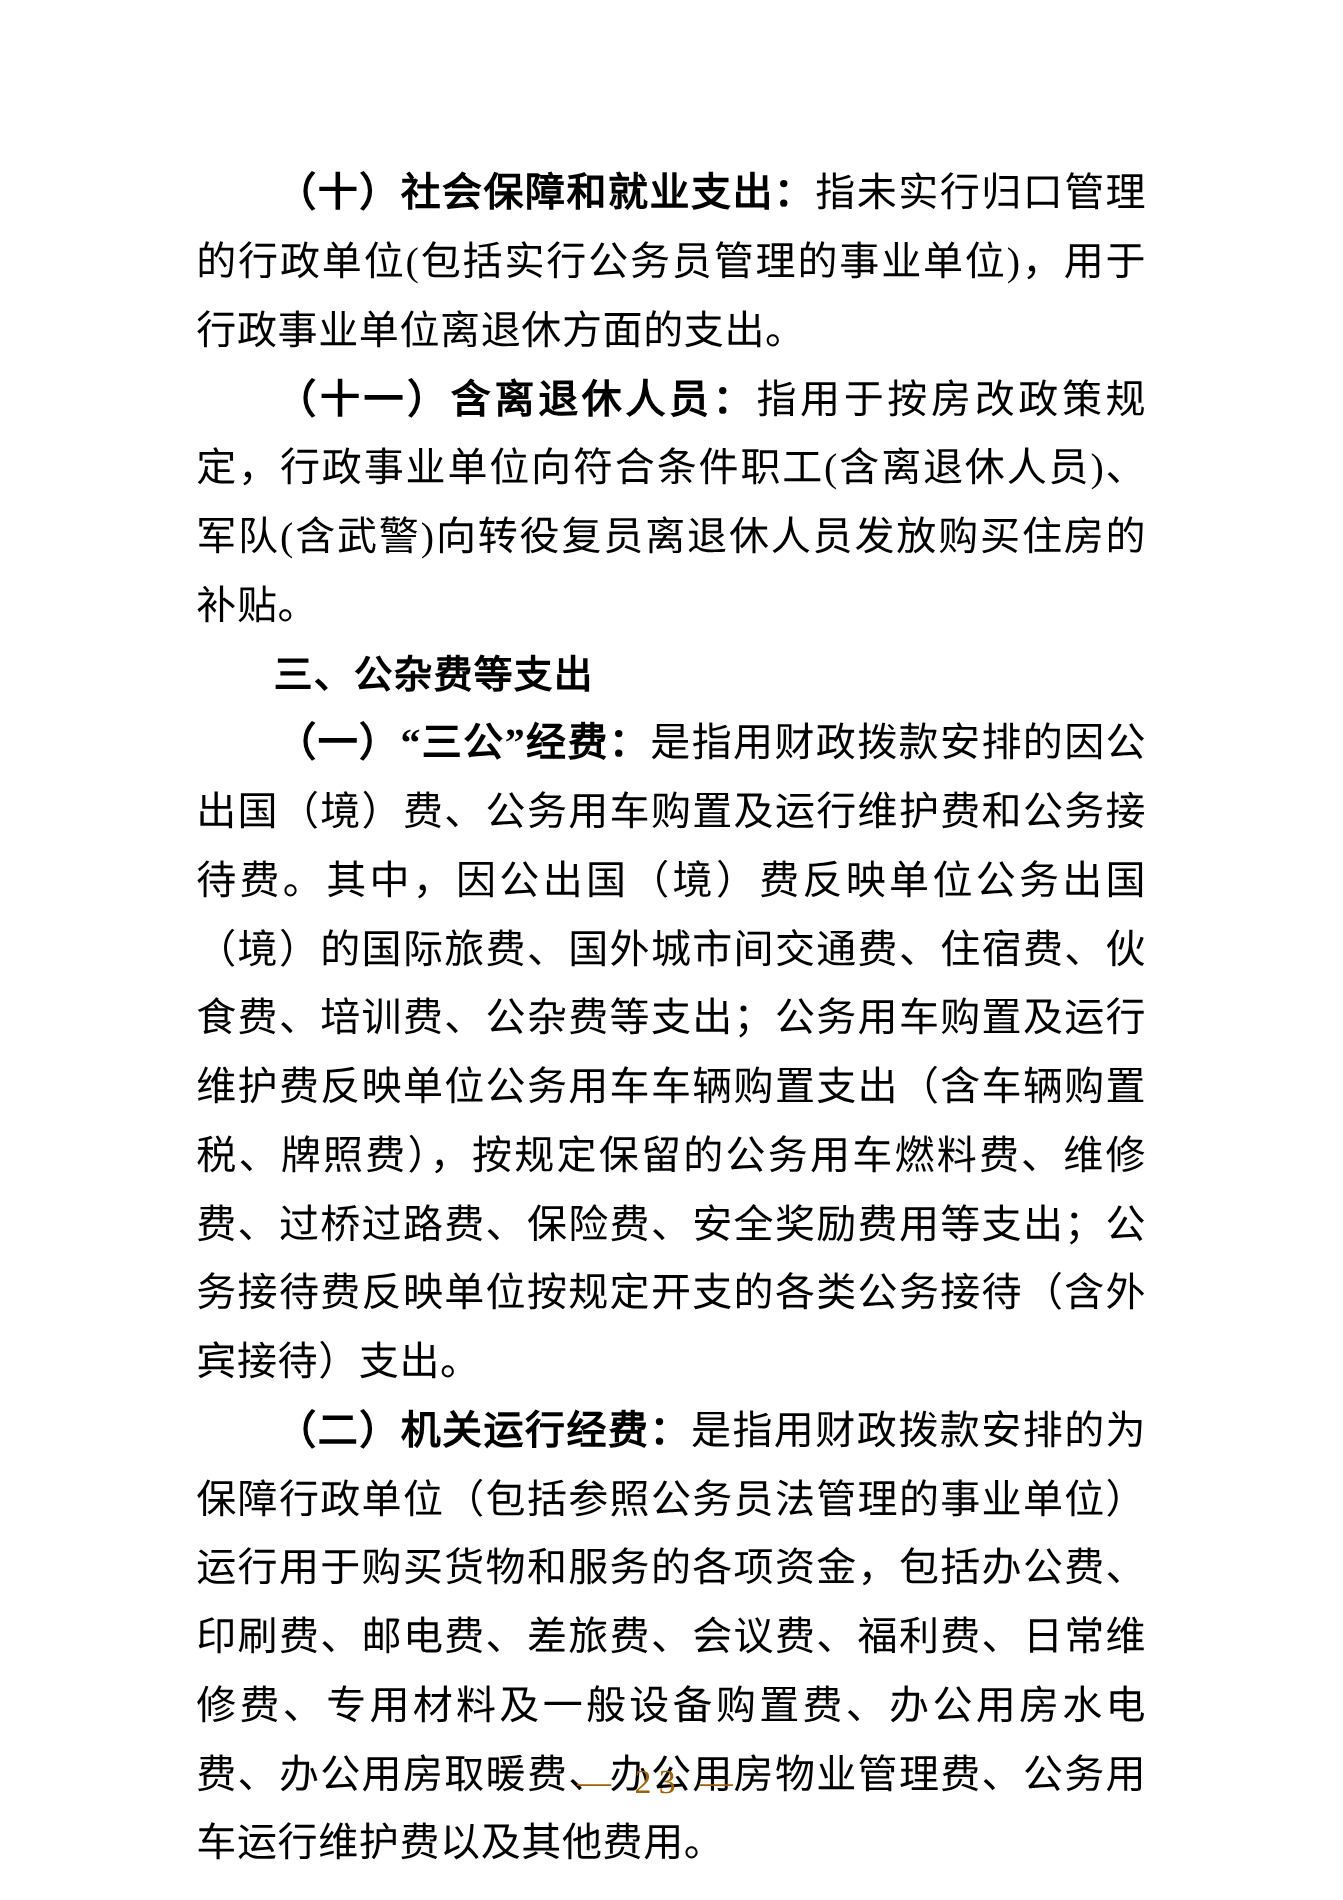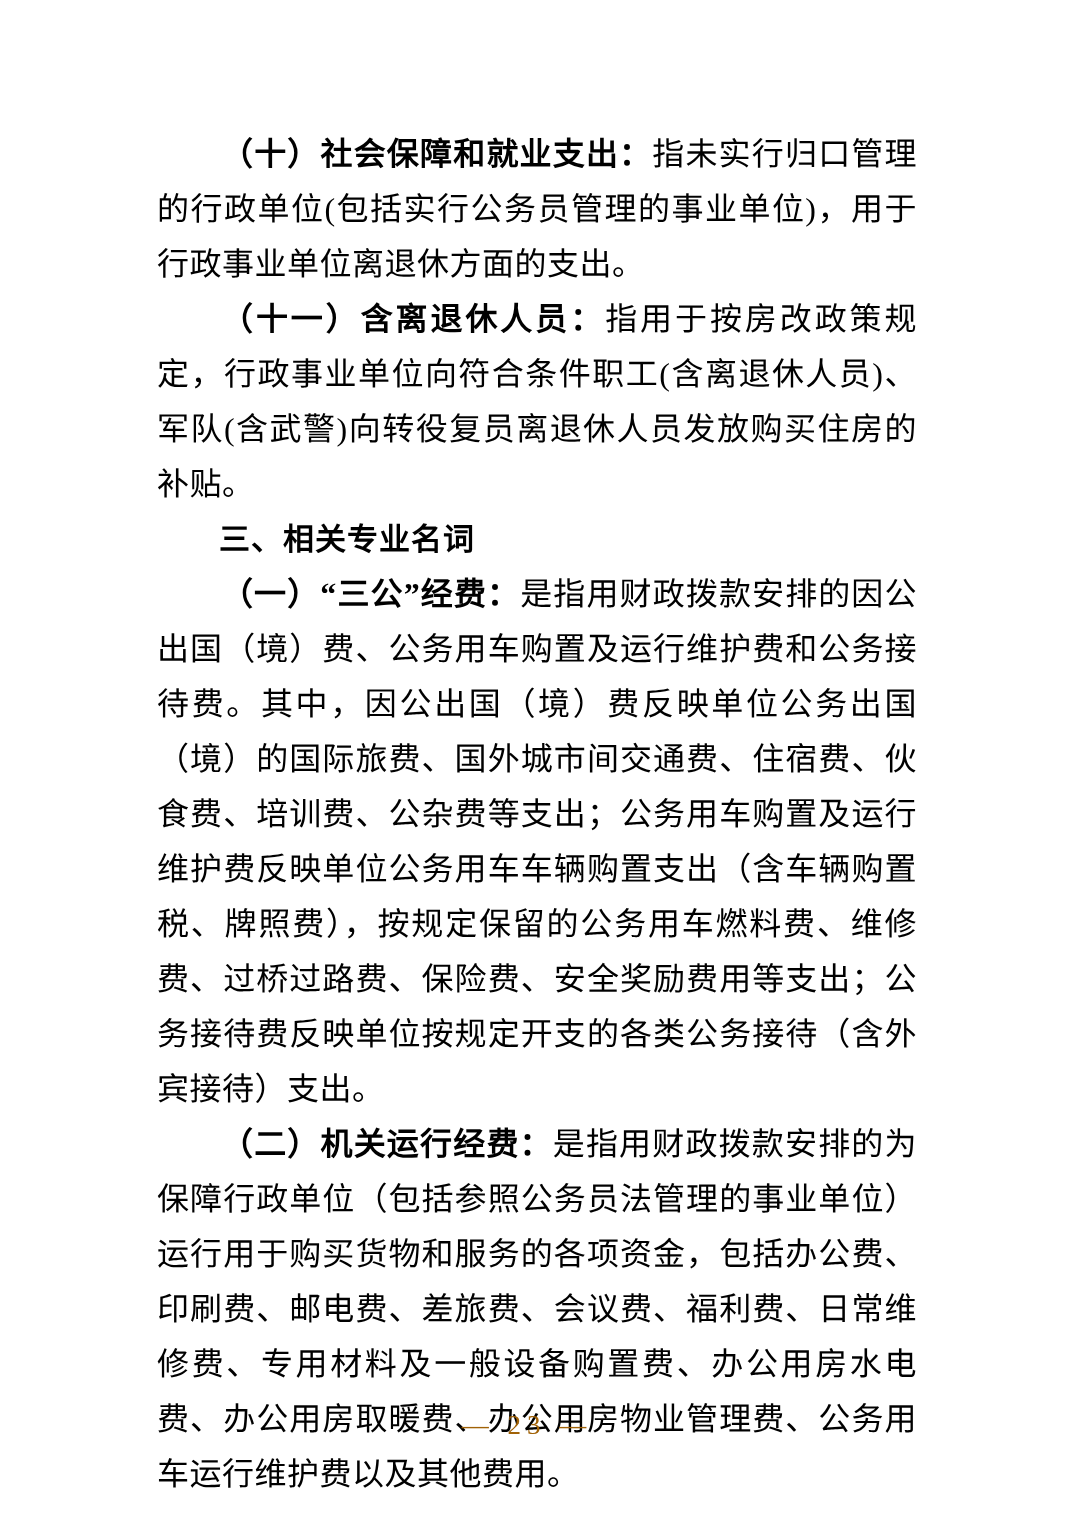--- a/index.html
+++ b/index.html
@@ -60,21 +60,21 @@
 </head>
 <body>
 
 <div class="page">
   <div class="content">
 
     <p class="para"><span class="lead">（十）社会保障和就业支出：</span><span>指未实行归口管理的行政单位(包括实行公务员管理的事业单位)，用于行政事业单位离退休方面的支出。</span></p>
 
     <p class="para"><span class="lead">（十一）含离退休人员：</span><span>指用于按房改政策规定，行政事业单位向符合条件职工(含离退休人员)、军队(含武警)向转役复员离退休人员发放购买住房的补贴。</span></p>
 
-    <h2 class="section-heading">三、相关专业名词</h2>
+    <h2 class="section-heading">三、公杂费等支出</h2>
 
     <p class="para"><span class="lead">（一）“三公”经费：</span><span>是指用财政拨款安排的因公出国（境）费、公务用车购置及运行维护费和公务接待费。其中，因公出国（境）费反映单位公务出国（境）的国际旅费、国外城市间交通费、住宿费、伙食费、培训费、公杂费等支出；公务用车购置及运行维护费反映单位公务用车车辆购置支出（含车辆购置税、牌照费），按规定保留的公务用车燃料费、维修费、过桥过路费、保险费、安全奖励费用等支出；公务接待费反映单位按规定开支的各类公务接待（含外宾接待）支出。</span></p>
 
     <p class="para"><span class="lead">（二）机关运行经费：</span><span>是指用财政拨款安排的为保障行政单位（包括参照公务员法管理的事业单位）运行用于购买货物和服务的各项资金，包括办公费、印刷费、邮电费、差旅费、会议费、福利费、日常维修费、专用材料及一般设备购置费、办公用房水电费、办公用房取暖费、办公用房物业管理费、公务用车运行维护费以及其他费用。</span></p>
 
   </div>
 
   <div class="footer">— 23 —</div>
 </div>
 

